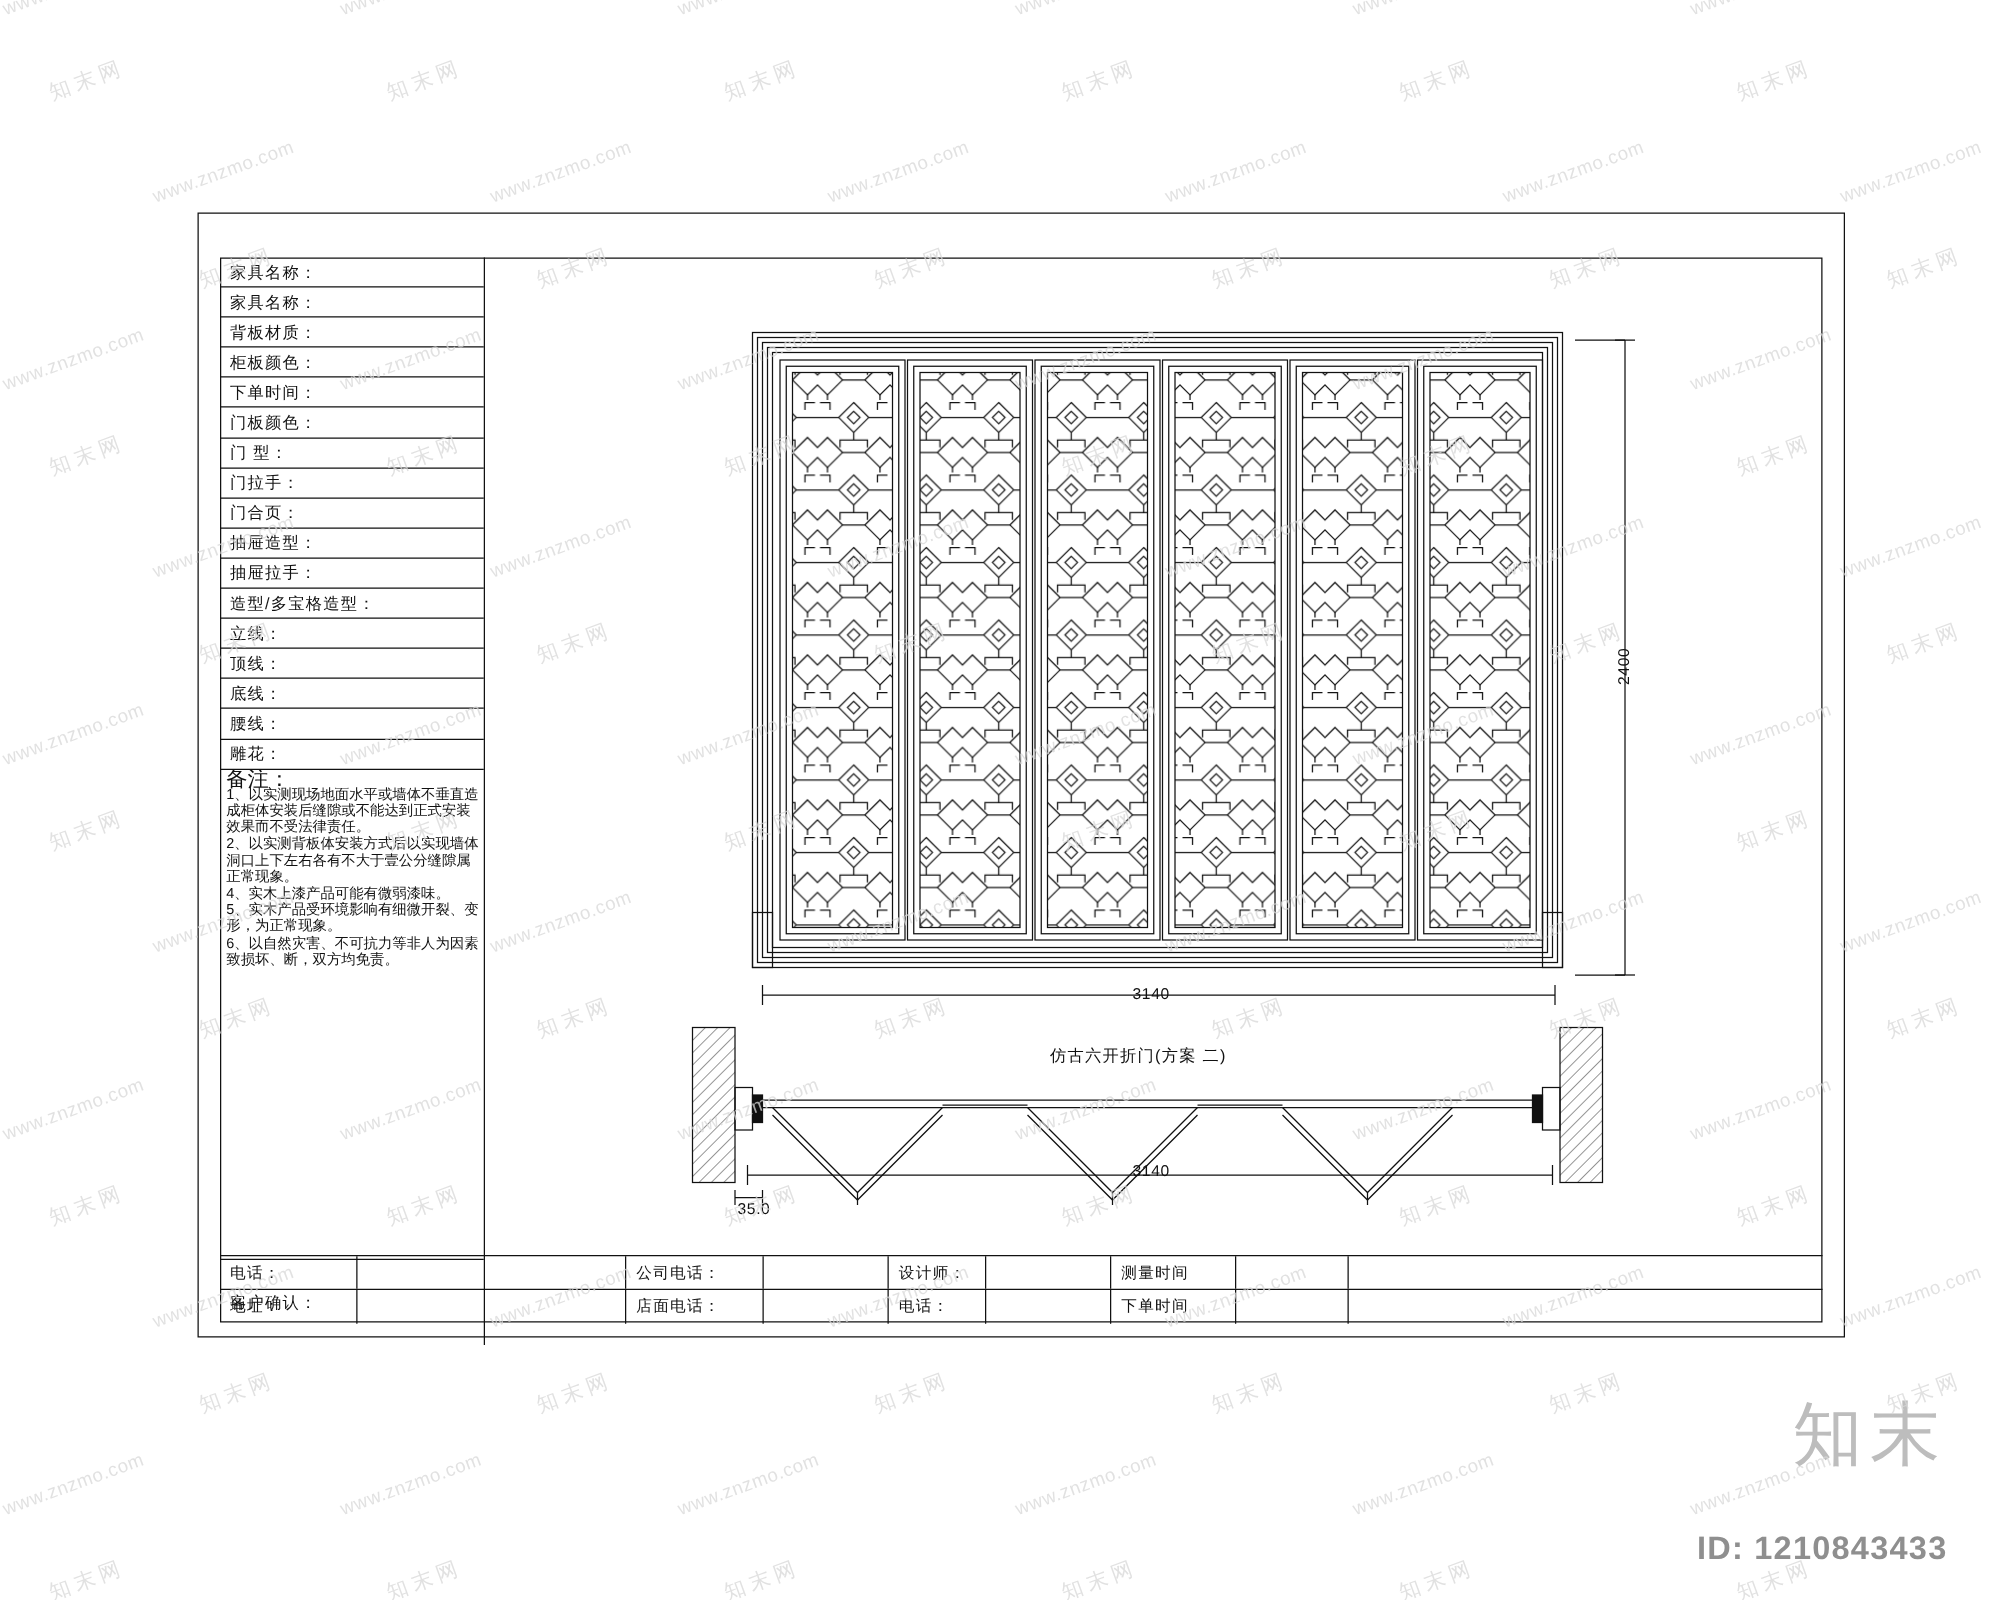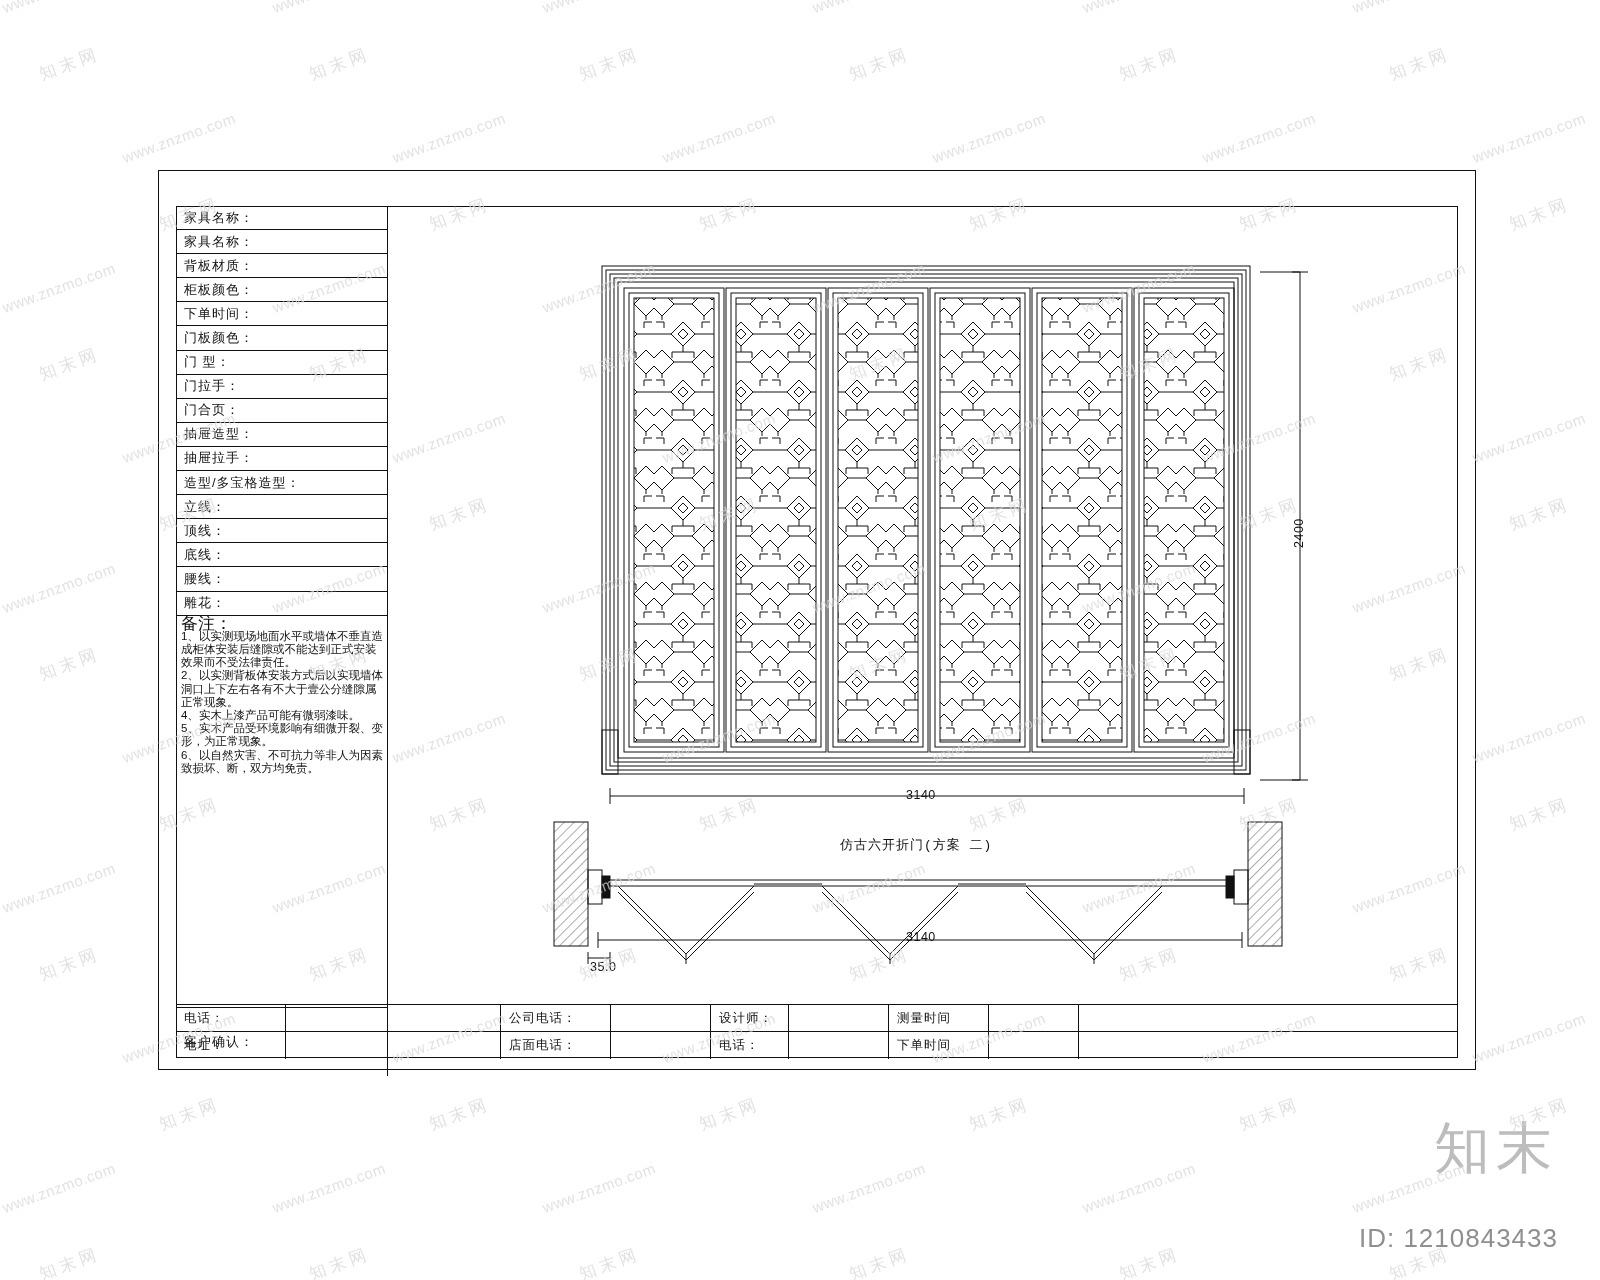--- a/index.html
+++ b/index.html
@@ -193,21 +193,20 @@
     transform-origin: left top;
   }
 
   .plan-caption {
     position: absolute;
     left: 840px; top: 836px;
     font-size: 13px;
     color: #111;
     letter-spacing: 1px;
     z-index: 15;
-    font-family: Liberation Mono, monospace;
   }
 
   
   .brand {
     position: absolute;
     right: 42px; bottom: 104px;
     z-index: 30;
     display: flex;
     align-items: center;
     gap: 8px;
@@ -220,20 +219,21 @@
     line-height: 1;
   }
   .id-text {
     position: absolute;
     right: 42px; bottom: 26px;
     z-index: 30;
     font-size: 26px;
     color: #8f8f8f;
     letter-spacing: 1px;
     font-family: "Liberation Sans", sans-serif;
+    font-weight: bold;
   }
   svg { display: block; }
 </style>
 </head>
 <body>
 
 <div id="stage">
 
   <div class="wm-layer" id="wm-layer">
       <div class="wm" style="left: 0px; top: 0px;">www.znzmo.com</div>

